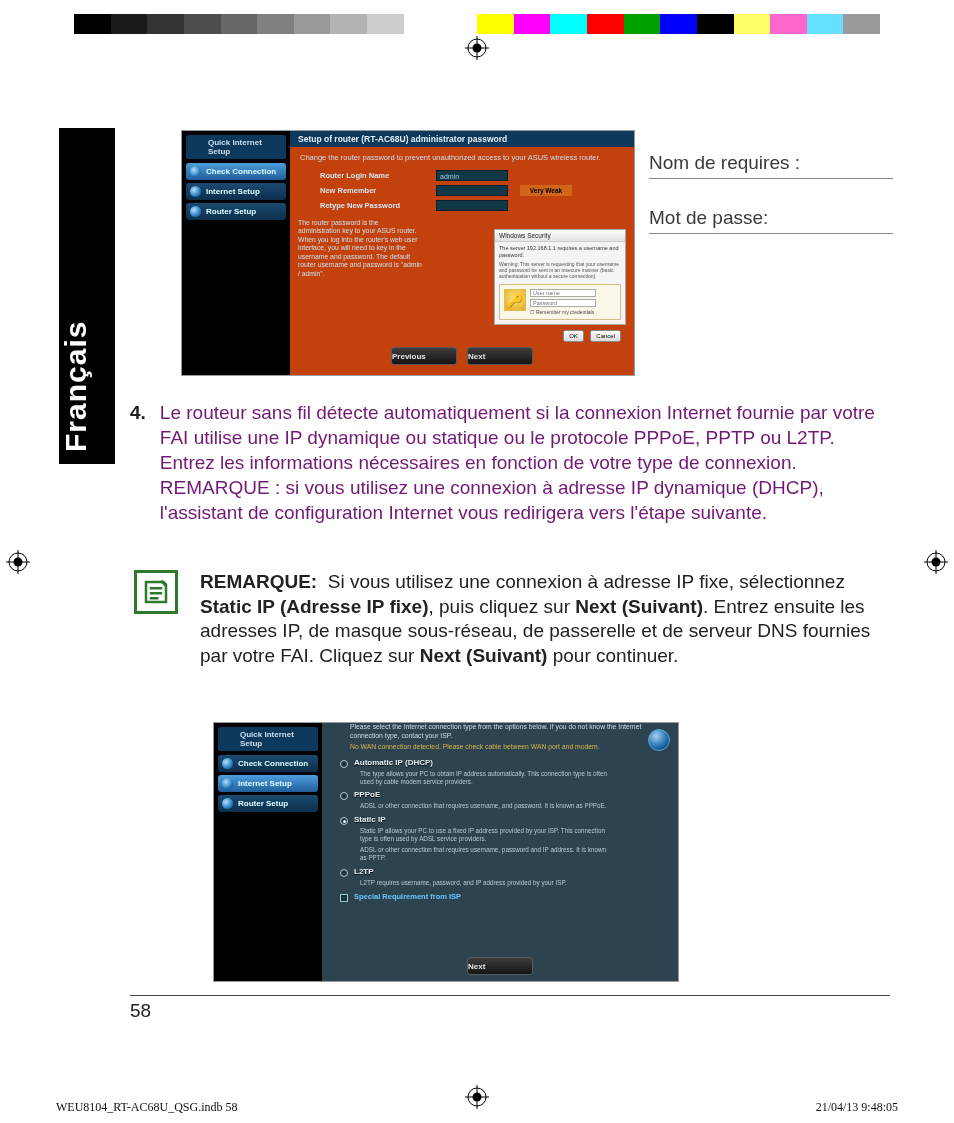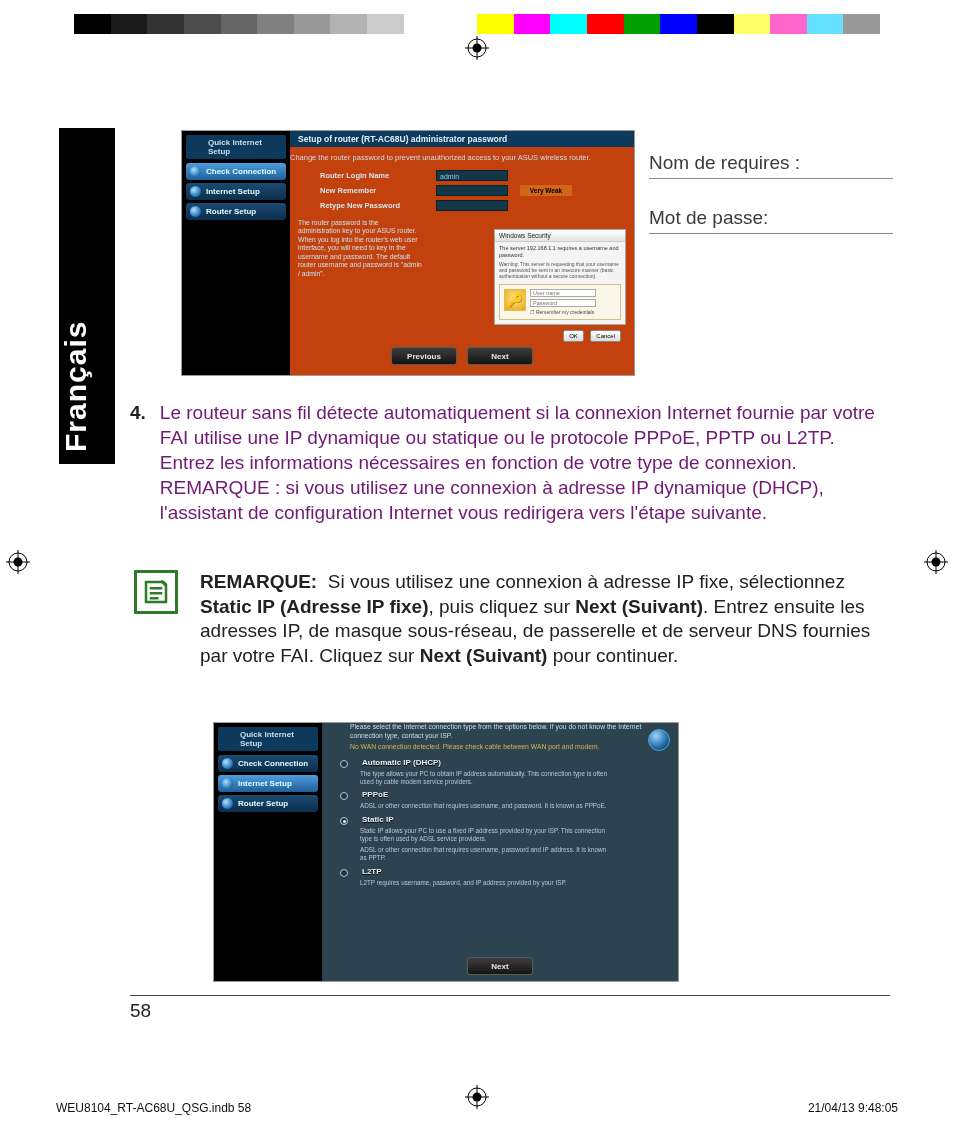--- a/index.html
+++ b/index.html
@@ -54,21 +54,21 @@
   }
   .shot1 .main {
     position: absolute; left: 108px; top: 0; right: 0; bottom: 0;
     background: #c2410c;
   }
   .shot1 .titlebar {
     background: #0d3a5c; color: #e2eef7; font-size: 8.5px; font-weight: bold;
     padding: 3px 8px;
   }
   .shot1 .subtext {
-    color: #cde; font-size: 7.5px; padding: 6px 0;
+    color: #cde; font-size: 7.5px; padding: 6px 10px;
   }
   .formrow { display: flex; align-items: center; padding: 2px 30px; gap: 8px; }
   .formrow label { color: #d5e6f2; font-size: 7.5px; font-weight: bold; width: 108px; }
   .formrow .inp {
     width: 72px; height: 11px; background: #123747; border: 1px solid #0a222e;
     color: #95c7e8; font-size: 7px; padding: 0 3px; line-height: 11px;
   }
   .strength {
     width: 52px; height: 11px; background: #d1651a; color: #000; font-size: 6.5px;
     font-weight: bold; text-align: center; line-height: 11px; margin-left: 4px;
@@ -103,21 +103,21 @@
     font-size: 6px; padding: 0 5px; height: 12px; background: linear-gradient(#fefefe,#dcdcdc);
     border: 1px solid #888; border-radius: 2px; margin-left: 2px;
   }
   .wizbtns {
     position: absolute; left: 50%; transform: translateX(-50%); bottom: 10px;
     display: flex; gap: 10px;
   }
   .wizbtn {
     width: 66px; height: 18px; background: linear-gradient(#3d3d3d,#151515);
     border: 1px solid #5a5a5a; border-radius: 3px; color: #e4e4e4; font-size: 8px;
-    font-weight: bold; line-height: 18px; text-align: center;
+    font-weight: bold; line-height: 18px; 
   }
 
   
   .labelblock { position: absolute; left: 604px; top: 62px; width: 244px; }
   .labelblock .lbl { font-size: 19px; color: #3a3a3a; margin-bottom: 4px; }
   .labelblock .line { border-bottom: 1px solid #888; height: 1px; margin-bottom: 28px; }
 
   
   .step4 { position: absolute; left: 85px; top: 310px; width: 760px; display: flex; gap: 10px; }
   .step4 .num { font-weight: bold; font-size: 19px; line-height: 1.35; }
@@ -154,29 +154,29 @@
   .shot2 .intro { color: #cde; font-size: 6.8px; padding: 0 28px 2px; line-height: 1.3; }
   .shot2 .nowan { color: #d9b24a; font-size: 6.8px; padding: 0 28px 6px; }
   .optrow { display: flex; align-items: flex-start; gap: 6px; padding: 2px 18px; }
   .radio {
     width: 8px; height: 8px; border-radius: 50%; border: 1px solid #bcd; background: #1e3440;
     flex: 0 0 8px; margin-top: 2px; position: relative;
   }
   .radio.sel::after {
     content: ""; position: absolute; inset: 1.5px; border-radius: 50%; background: #dff2ff;
   }
-  .optlabel { color: #e7f0f7; font-size: 8px; font-weight: bold; text-shadow: 0 1px 0 #000; margin-left: 8px; }
+  .optlabel { color: #e7f0f7; font-size: 8px; font-weight: bold; text-shadow: 0 1px 0 #000; }
   .optdesc { color: #b5cad7; font-size: 6.3px; padding: 0 18px 3px 38px; line-height: 1.25; max-width: 310px; }
   .shot2 .chk { width:8px; height:8px; border:1px solid #9cc; background:#1e3440; flex:0 0 8px; margin-top:2px; }
   .speclink { color: #69c5ff; font-size: 7.5px; font-weight: bold; }
 
   
   .pgnum { position: absolute; left: 85px; bottom: 38px; font-size: 19px; }
   .hr { position: absolute; left: 85px; bottom: 64px; width: 760px; border-top: 1px solid #444; }
-  .footer { position: absolute; left: 56px; right: 56px; bottom: 8px; display: flex; justify-content: space-between; font-size: 12px; font-family: Liberation Sans, sans-serif; color: #111; }
+  .footer { position: absolute; left: 56px; right: 56px; bottom: 8px; display: flex; justify-content: space-between; font-size: 12px; font-family: Liberation Serif, serif; color: #111; }
 </style>
 </head>
 <body>
 
 <div class="bars" id="bars">
     <div style="background: rgb(0, 0, 0);"></div>
     <div style="background: rgb(26, 26, 26);"></div>
     <div style="background: rgb(51, 51, 51);"></div>
     <div style="background: rgb(77, 77, 77);"></div>
     <div style="background: rgb(102, 102, 102);"></div>
@@ -360,20 +360,24 @@
       <div class="optdesc">Static IP allows your PC to use a fixed IP address provided by your ISP. This connection type is often used by ADSL service providers.</div>
 
       <div class="optdesc">ADSL or other connection that requires username, password and IP address. It is known as PPTP.</div>
 
       <div class="optrow">
           <span class="radio"></span>
           <span class="optlabel">L2TP</span>
         </div>
       <div class="optdesc">L2TP requires username, password, and IP address provided by your ISP.</div>
 
+      <div class="optrow">
+          <span class="chk"></span>
+          <span class="speclink">Special Requirement from ISP</span>
+        </div>
 
       <div class="wizbtns" style="bottom:6px;">
         <div class="wizbtn">Next</div>
       </div>
     </div>
   </div>
 
   <div class="hr"></div>
   <div class="pgnum">58</div>
 </div>

